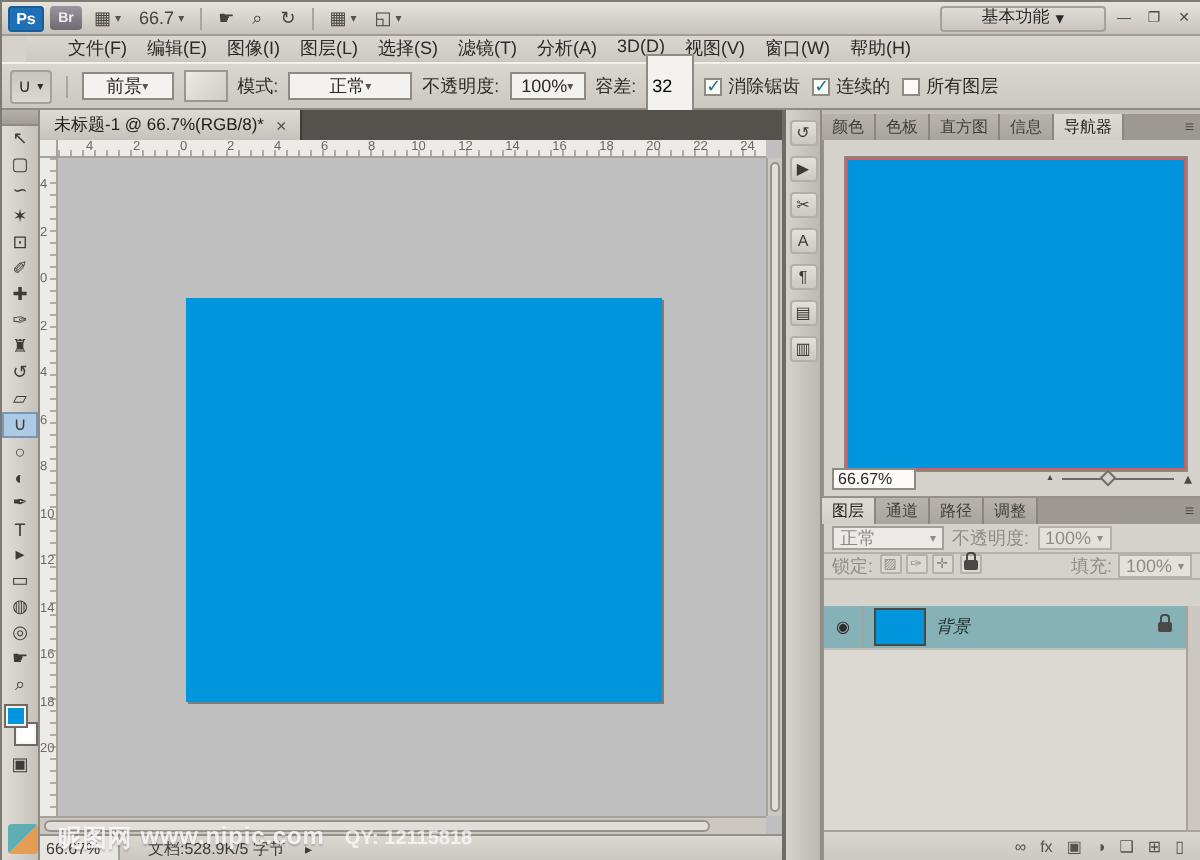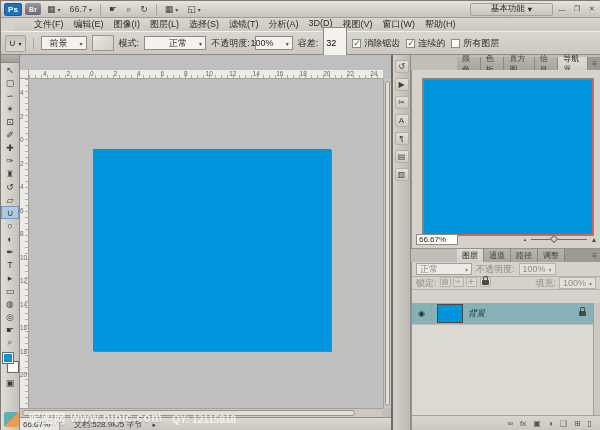--- a/index.html
+++ b/index.html
@@ -26,21 +26,21 @@
   .menubar{position:absolute;left:0;top:17px;width:100%;height:13px;background:linear-gradient(#dad7d1,#ccc8c1);
            display:flex;align-items:flex-start;padding-left:16px;margin-left:12px;}
   .menu-item{padding:0 5px;}
 
   
   .optionsbar{position:absolute;left:0;top:30px;width:100%;height:24px;background:linear-gradient(#d9d6d0,#ccc8c1);
               border-top:1px solid #f2f0ec;border-bottom:1px solid #8f8b84;display:flex;align-items:center;gap:5px;padding:0 4px;}
   .opt-well{height:17px;border:1px solid #a5a199;border-radius:2px;background:linear-gradient(#c9c5be,#dcd9d3);
             display:flex;align-items:center;padding:0 3px;gap:3px;}
   .dd{height:14px;background:#f4f2ee;border:1px solid #8f8b84;display:flex;align-items:center;
-      justify-content:flex-end;padding:0 3px;gap:12px;}
+      justify-content:center;padding:0 3px;gap:0;}
   .dd .arr{font-size:6px;color:#55534e;}
   .opt-input{width:24px;height:32px;background:#f4f2ee;border:1px solid #8f8b84;font-size:9px;padding:0 2px;font-family:inherit;}
   .pattern-swatch{width:22px;height:16px;border:1px solid #9b978f;background:linear-gradient(135deg,#eceae6,#cfccc5);}
   .cb{display:flex;align-items:center;gap:3px;}
   .cb .box{width:9px;height:9px;background:#fbfaf7;border:1px solid #8f8b84;position:relative;}
   .cb.checked .box::after{content:"\2713";position:absolute;left:0;top:-2px;font-size:9px;color:#15777c;}
 
   
   .tools-panel{position:absolute;left:0;top:54px;width:19px;bottom:0;
                background:linear-gradient(to right,#e0ddd7,#c6c2bb);border-right:1px solid #8f8b84;}
@@ -84,21 +84,21 @@
 
   
   .dock{position:absolute;left:390px;top:54px;width:210px;bottom:0;background:#c2beb7;border-left:2px solid #6e6a64;}
   .icon-strip{position:absolute;left:0;top:0;width:18px;bottom:0;background:linear-gradient(to right,#d5d2cb,#bdb9b2);
               border-right:1px solid #8f8b84;display:flex;flex-direction:column;align-items:center;padding-top:5px;gap:5px;}
   .dock-icon{width:14px;height:13px;display:flex;align-items:center;justify-content:center;font-size:8px;color:#3c3b38;
              border:1px solid #b3afa8;border-radius:2px;background:linear-gradient(#e3e0da,#ccc8c1);}
   .panel-group{position:absolute;left:18px;right:0;}
   .nav-group{top:2px;height:192px;}
   .layers-group{top:194px;bottom:0;}
-  .ptabs{height:13px;display:flex;background:#9d9992;align-items:stretch;margin-left:46px;}
+  .ptabs{height:13px;display:flex;background:#9d9992;align-items:stretch;}
   .ptab{display:flex;align-items:center;padding:0 5px;font-size:8px;color:#3f3e3a;
         background:linear-gradient(#b8b4ad,#a9a59e);border-right:1px solid #8a8680;}
   .ptab.active{background:linear-gradient(#dedbd5,#d2cfc8);color:#23221f;}
   .pmenu{margin-left:auto;padding:0 4px;font-size:8px;color:#4a4946;display:flex;align-items:center;}
   .pbody{position:absolute;left:0;right:0;top:13px;bottom:0;background:#d5d2cb;border:1px solid #96928b;border-top:none;}
   .nav-thumb{position:absolute;left:11px;right:7px;top:9px;height:156px;border:1px solid #d05c5c;box-shadow:0 0 0 1px #8a8680;}
   .nav-controls{position:absolute;left:0;right:0;bottom:2px;height:14px;display:flex;align-items:center;padding:0 4px;gap:5px;}
   .nav-zoom-field{width:42px;height:11px;background:#fbfaf7;border:1px solid #8f8b84;font-size:8px;display:flex;align-items:center;padding:0 2px;}
   .zoom-small{font-size:5px;color:#4a4946;}
   .zoom-large{font-size:8px;color:#4a4946;}
@@ -308,20 +308,26 @@
     <div class="swatch-wrap">
       <div class="swatch fg" style="background: rgb(0, 149, 220);"></div>
       <div class="swatch bg" style="background: rgb(255, 255, 255);"></div>
     </div>
     <div class="tool">
       <span>▣</span>
     </div>
   </div>
 
   <div class="docwin">
+    <div class="doc-tabs">
+      <div class="doc-tab">
+        <span>未标题-1 @ 66.7%(RGB/8)*</span>
+        <span class="close">×</span>
+      </div>
+    </div>
     <div class="ruler-corner"></div>
     <div class="ruler-h">
       <span class="rh">4</span>
         <span class="rh">2</span>
         <span class="rh">0</span>
         <span class="rh">2</span>
         <span class="rh">4</span>
         <span class="rh">6</span>
         <span class="rh">8</span>
         <span class="rh">10</span>

